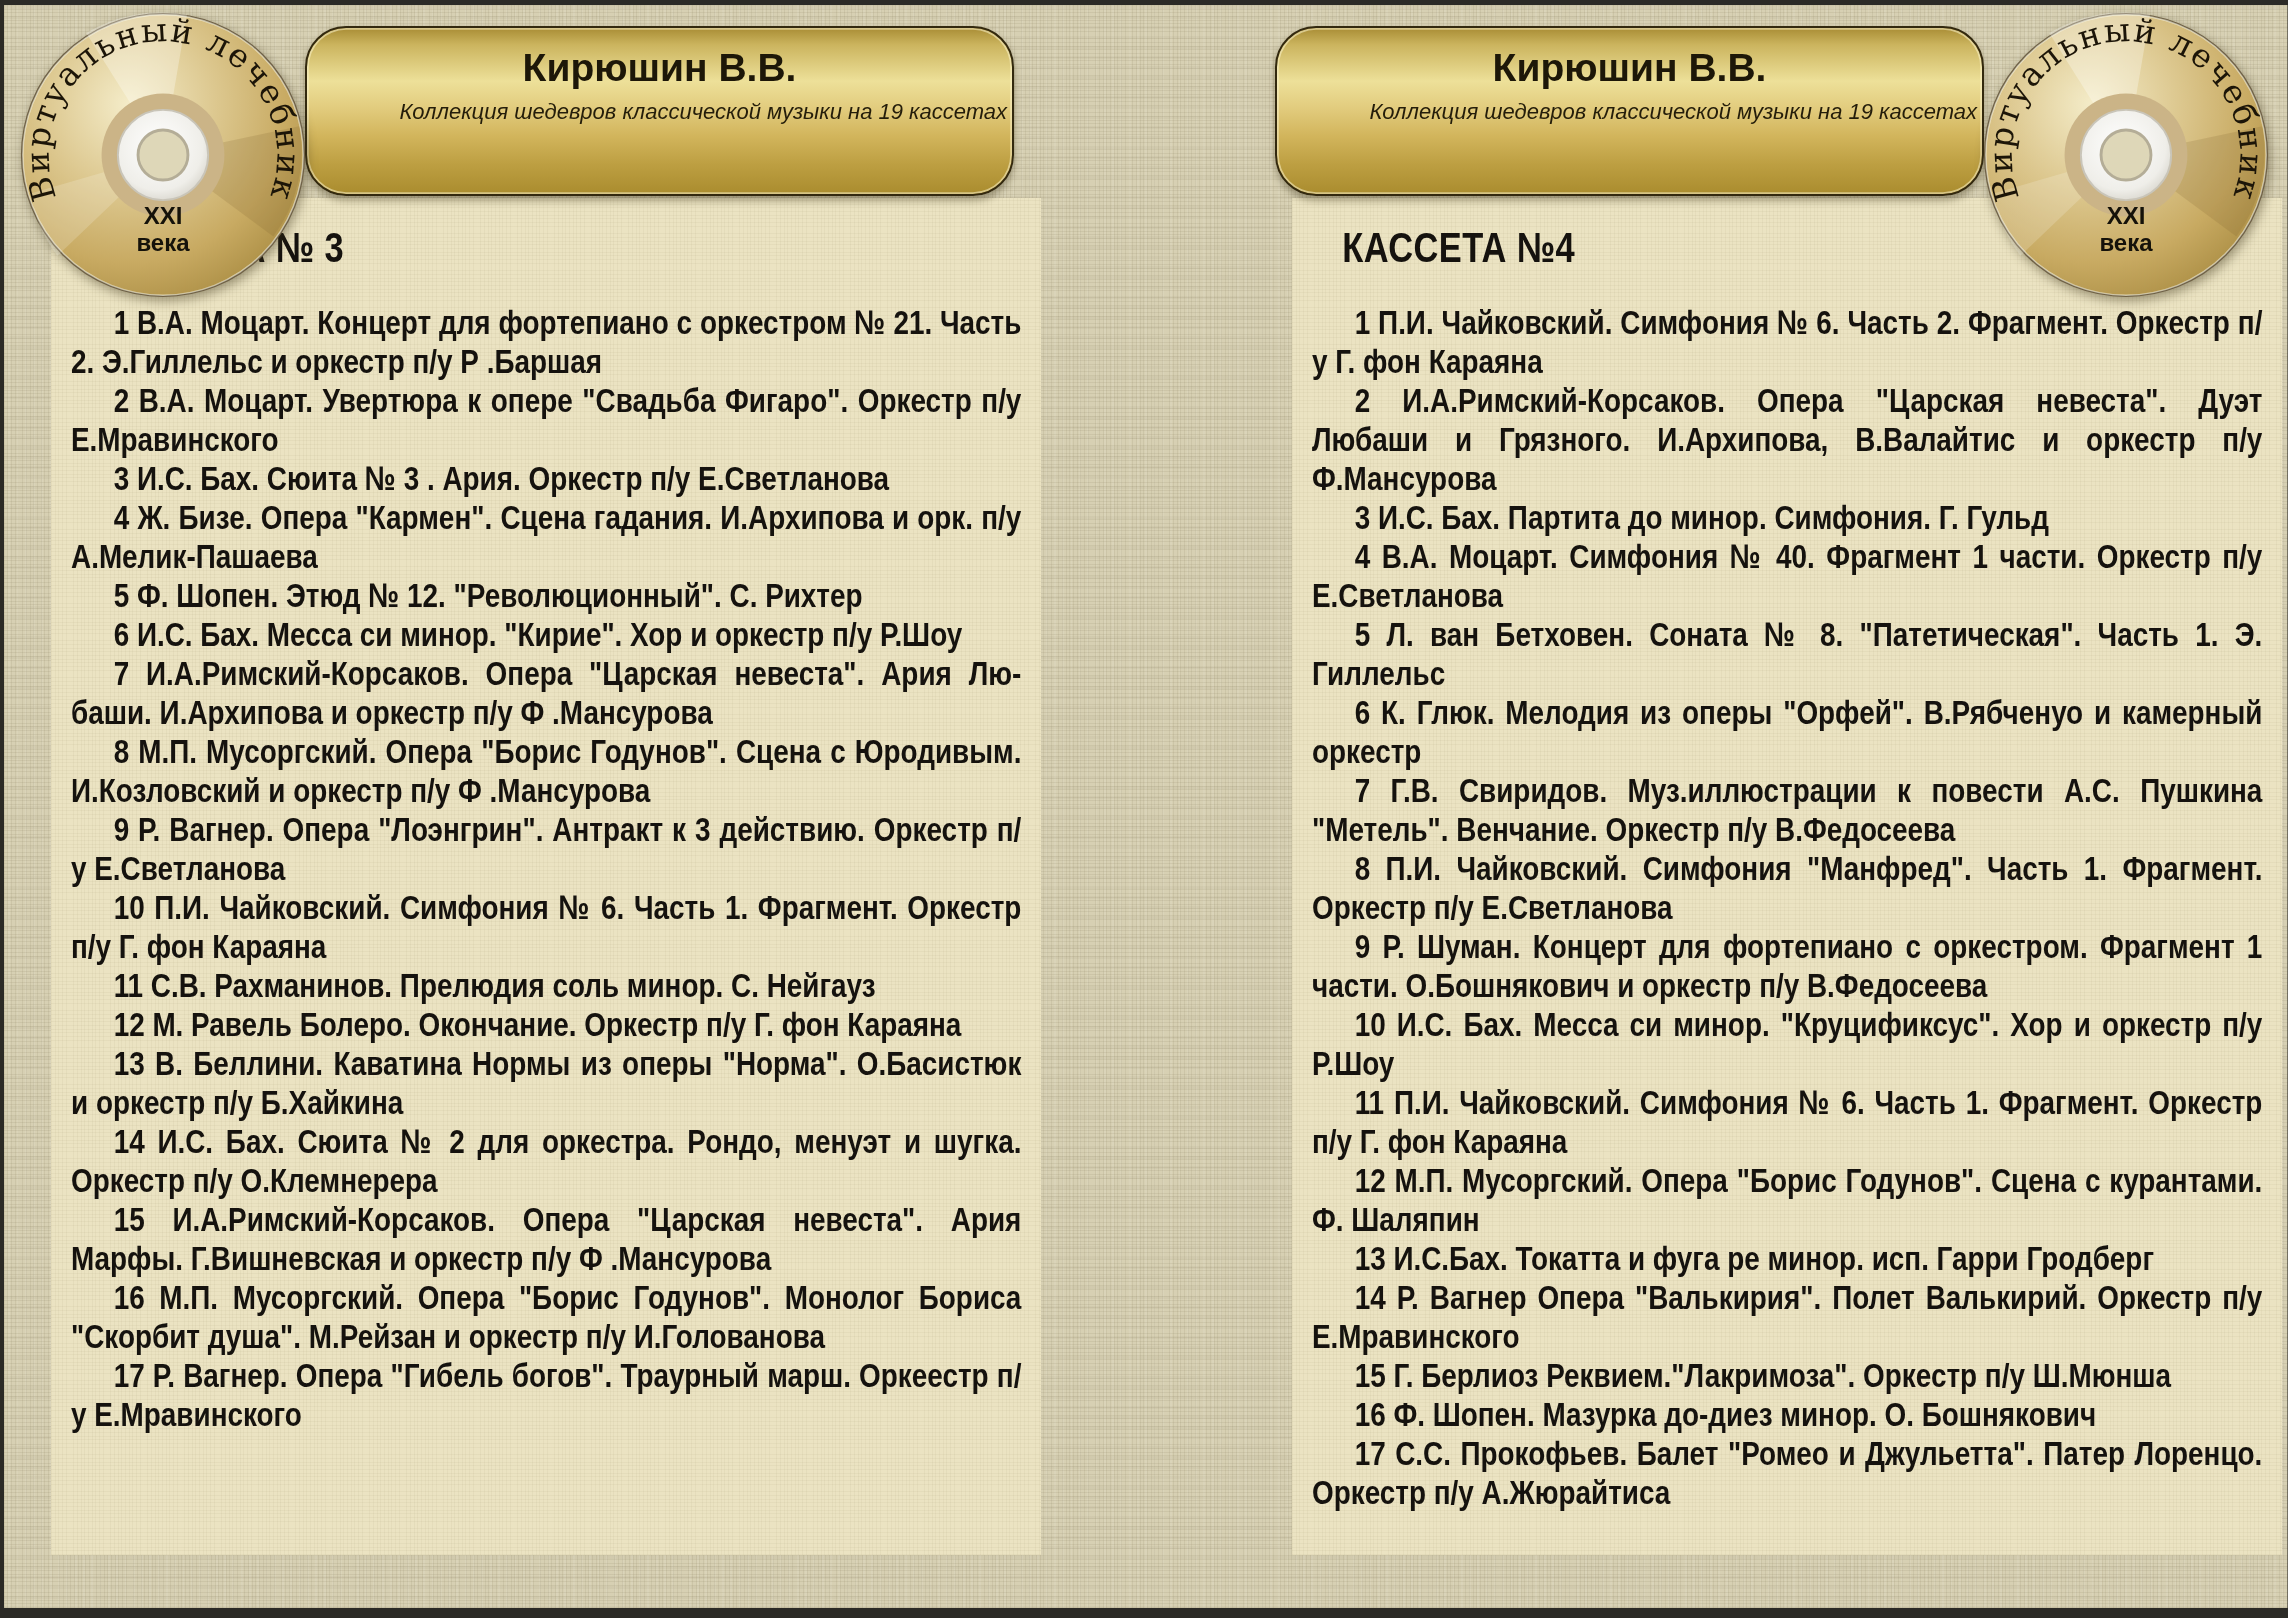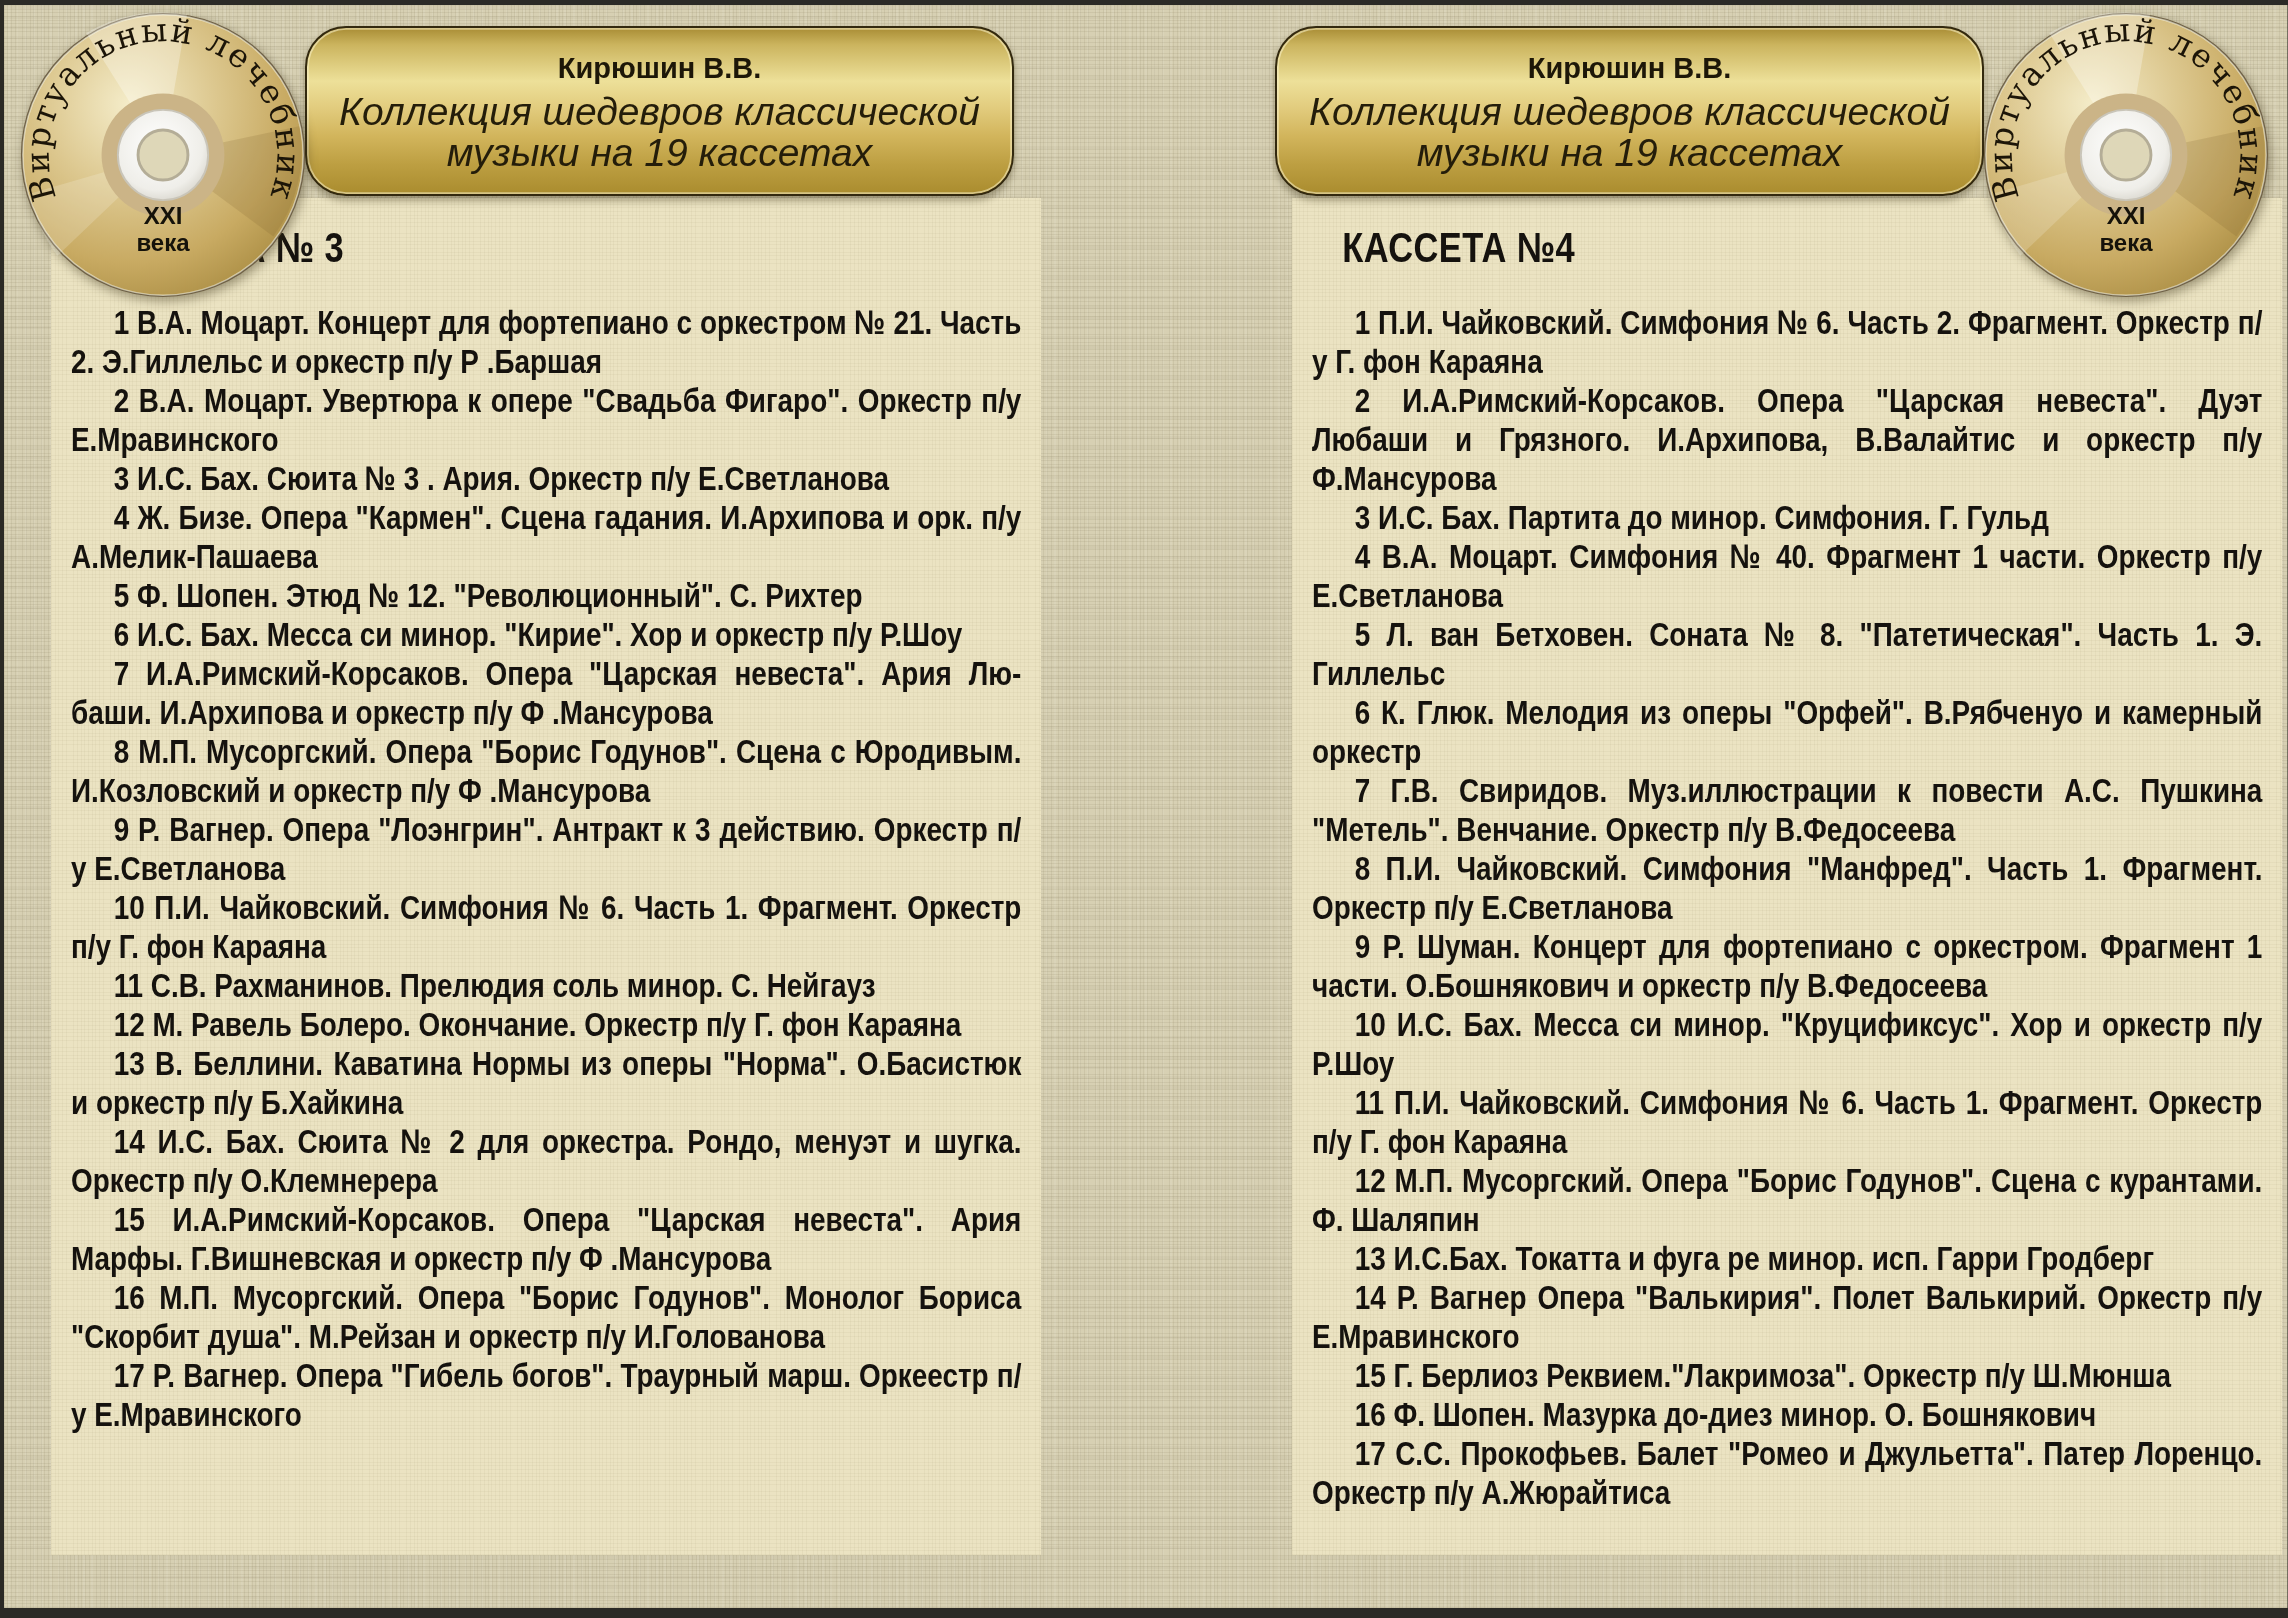--- a/index.html
+++ b/index.html
@@ -44,22 +44,22 @@
 
   .banner{
     position:absolute;top:26px;width:709px;height:170px;box-sizing:border-box;
     border:2.8px solid #33290f;border-radius:41px;
     background:linear-gradient(180deg,#a98d35 0%,#cbb45e 10%,#ede099 32%,#e2cc7e 48%,#d2b55c 65%,#bd9f42 82%,#aa8c2e 100%);
     box-shadow:inset 0 0 0 1.8px rgba(252,244,206,.55), 0 4.6px 7.4px rgba(50,40,12,.35);
     text-align:center;z-index:10;
   }
   .banner-left{left:305px;}
   .banner-right{left:1275px;}
-  .banner-author{margin-top:16.6px;font-size:29px;font-weight:bold;color:#1d1708;line-height:46px;}
-  .banner-subtitle{font-size:39px;font-style:italic;color:#241d0a;line-height:41px;padding:0 19px;}
+  .banner-author{margin-top:16.6px;font-size:39px;font-weight:bold;color:#1d1708;line-height:46px;}
+  .banner-subtitle{font-size:22px;font-style:italic;color:#241d0a;line-height:41px;padding:0 5px;text-align:right;}
 
   .cd{position:absolute;top:11px;width:288px;height:288px;z-index:11;
       filter:drop-shadow(2.8px 4.6px 5.5px rgba(60,50,25,.45));}
   .cd-left{left:18.5px;}
   .cd-right{left:1982px;}
   .cd-arc{font-family:"DejaVu Serif",serif;font-size:34px;letter-spacing:2px;fill:#1c1508;}
   .cd-center{font-family:"Liberation Sans",sans-serif;font-size:25px;font-weight:bold;fill:#15120a;}
   .hidden-defs{position:absolute;width:0;height:0;}
 </style>
 </head>

